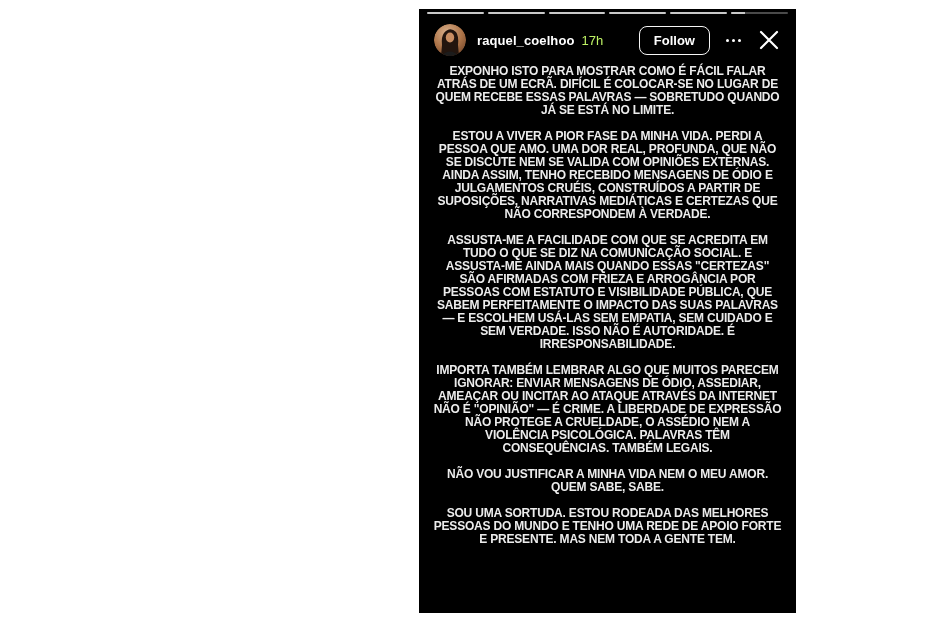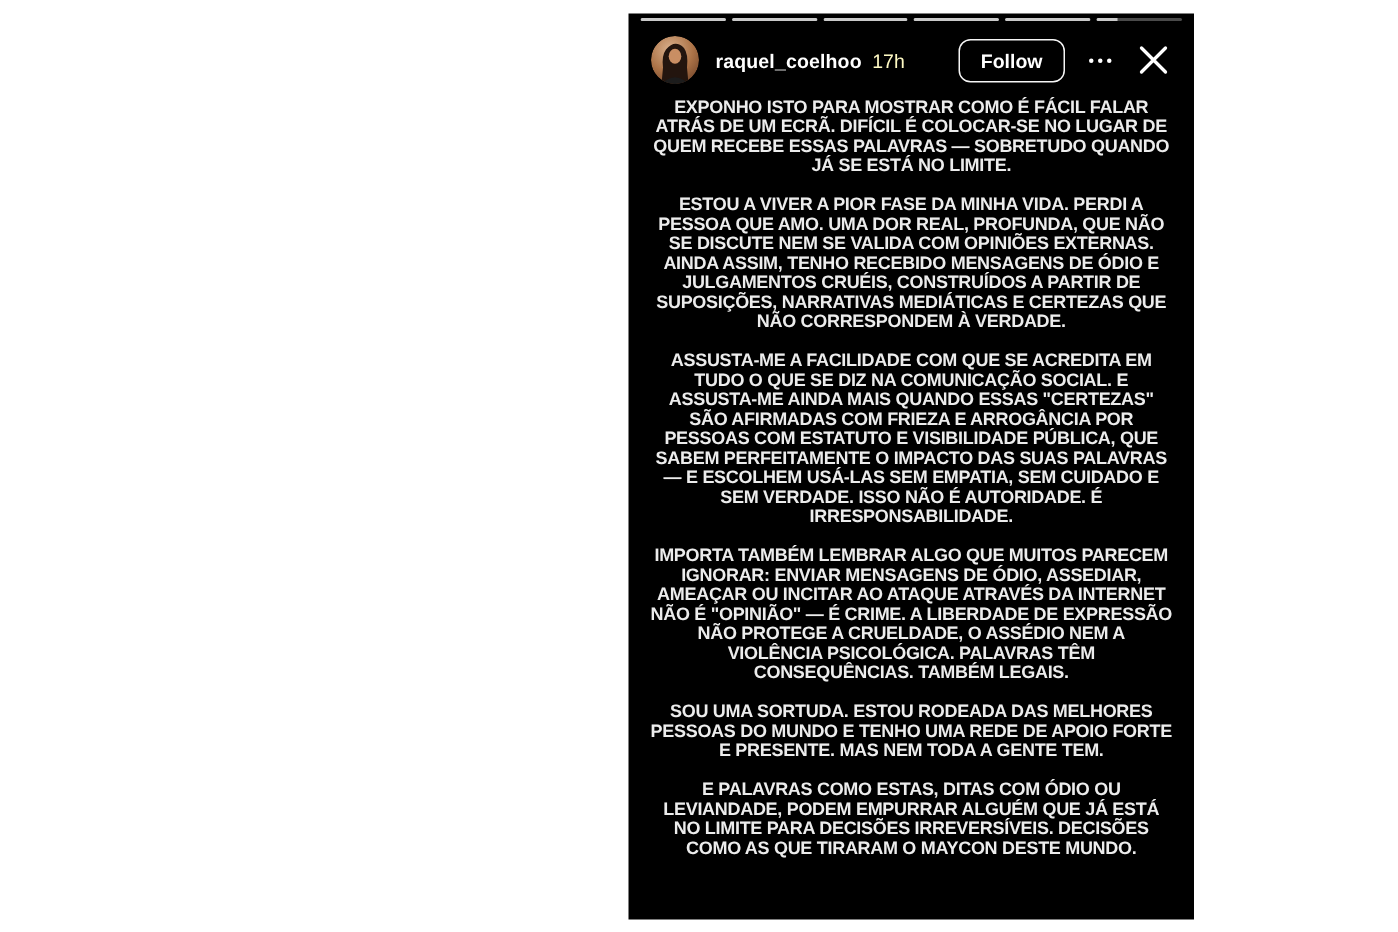--- a/index.html
+++ b/index.html
@@ -36,21 +36,21 @@
     display: flex; align-items: center;
     padding: 10px 12px 0 15px;
   }
   .avatar {
     width: 32px; height: 32px; border-radius: 50%;
     overflow: hidden; flex: 0 0 32px;
     cursor: pointer;
   }
   .user-line { display: flex; align-items: baseline; gap: 7px; margin-left: 11px; }
   .username { color: #ffffff; font-size: 13px; font-weight: 700; letter-spacing: 0.1px; cursor: pointer; }
-  .timestamp { color: #fef9c3; font-size: 13px; font-weight: 400; }
+  .timestamp { color: #bef264; font-size: 13px; font-weight: 400; }
   .header-spacer { flex: 1; }
   .follow-btn {
     background: transparent;
     border: 1px solid #f5f5f5;
     border-radius: 8px;
     color: #ffffff;
     font-family: "Liberation Sans", sans-serif;
     font-size: 13px; font-weight: 700;
     padding: 6px 14px;
     cursor: pointer;
@@ -152,18 +152,18 @@
           <path d="M5 5 L21 21 M21 5 L5 21" stroke="#ffffff" stroke-width="2.2" stroke-linecap="round" fill="none"></path>
         </svg>
       </button>
     </div>
 
     <div class="content">
       <p>EXPONHO ISTO PARA MOSTRAR COMO É FÁCIL FALAR ATRÁS DE UM ECRÃ. DIFÍCIL É COLOCAR-SE NO LUGAR DE QUEM RECEBE ESSAS PALAVRAS — SOBRETUDO QUANDO JÁ SE ESTÁ NO LIMITE.</p>
       <p>ESTOU A VIVER A PIOR FASE DA MINHA VIDA. PERDI A PESSOA QUE AMO. UMA DOR REAL, PROFUNDA, QUE NÃO SE DISCUTE NEM SE VALIDA COM OPINIÕES EXTERNAS. AINDA ASSIM, TENHO RECEBIDO MENSAGENS DE ÓDIO E JULGAMENTOS CRUÉIS, CONSTRUÍDOS A PARTIR DE SUPOSIÇÕES, NARRATIVAS MEDIÁTICAS E CERTEZAS QUE NÃO CORRESPONDEM À VERDADE.</p>
       <p>ASSUSTA-ME A FACILIDADE COM QUE SE ACREDITA EM TUDO O QUE SE DIZ NA COMUNICAÇÃO SOCIAL. E ASSUSTA-ME AINDA MAIS QUANDO ESSAS "CERTEZAS" SÃO AFIRMADAS COM FRIEZA E ARROGÂNCIA POR PESSOAS COM ESTATUTO E VISIBILIDADE PÚBLICA, QUE SABEM PERFEITAMENTE O IMPACTO DAS SUAS PALAVRAS — E ESCOLHEM USÁ-LAS SEM EMPATIA, SEM CUIDADO E SEM VERDADE. ISSO NÃO É AUTORIDADE. É IRRESPONSABILIDADE.</p>
       <p>IMPORTA TAMBÉM LEMBRAR ALGO QUE MUITOS PARECEM IGNORAR: ENVIAR MENSAGENS DE ÓDIO, ASSEDIAR, AMEAÇAR OU INCITAR AO ATAQUE ATRAVÉS DA INTERNET NÃO É "OPINIÃO" — É CRIME. A LIBERDADE DE EXPRESSÃO NÃO PROTEGE A CRUELDADE, O ASSÉDIO NEM A VIOLÊNCIA PSICOLÓGICA. PALAVRAS TÊM CONSEQUÊNCIAS. TAMBÉM LEGAIS.</p>
+      <p>NÃO VOU JUSTIFICAR A MINHA VIDA NEM O MEU AMOR. QUEM SABE, SABE.</p>
       <p>SOU UMA SORTUDA. ESTOU RODEADA DAS MELHORES PESSOAS DO MUNDO E TENHO UMA REDE DE APOIO FORTE E PRESENTE. MAS NEM TODA A GENTE TEM.</p>
-      <p>E PALAVRAS COMO ESTAS, DITAS COM ÓDIO OU LEVIANDADE, PODEM EMPURRAR ALGUÉM QUE JÁ ESTÁ NO LIMITE PARA DECISÕES IRREVERSÍVEIS. DECISÕES COMO AS QUE TIRARAM O MAYCON DESTE MUNDO.</p>
     </div>
 
   </div>
 </div>
 
 </body></html>

